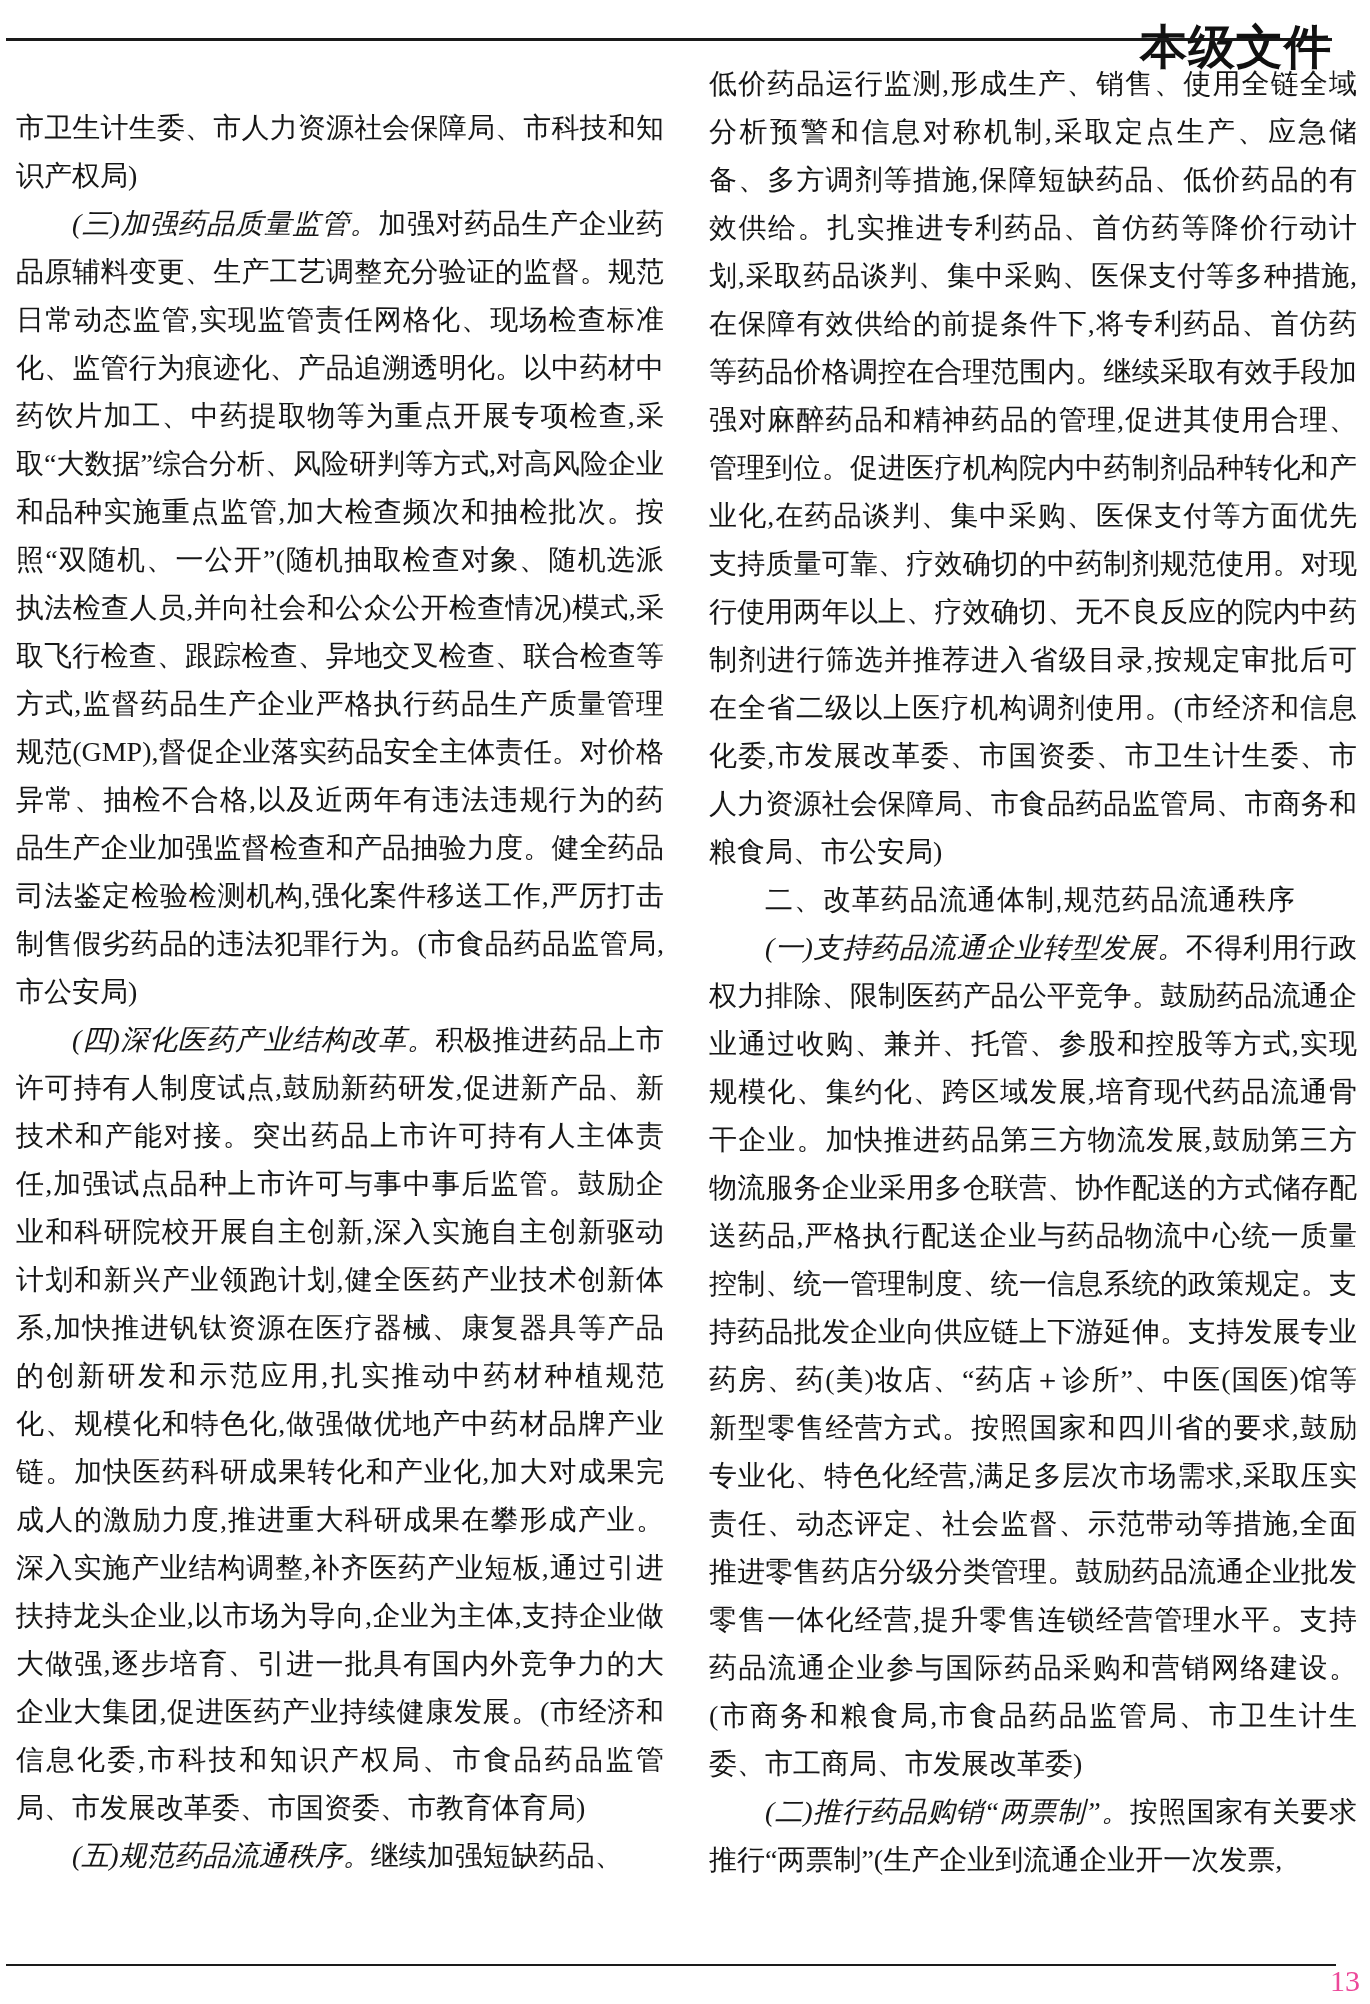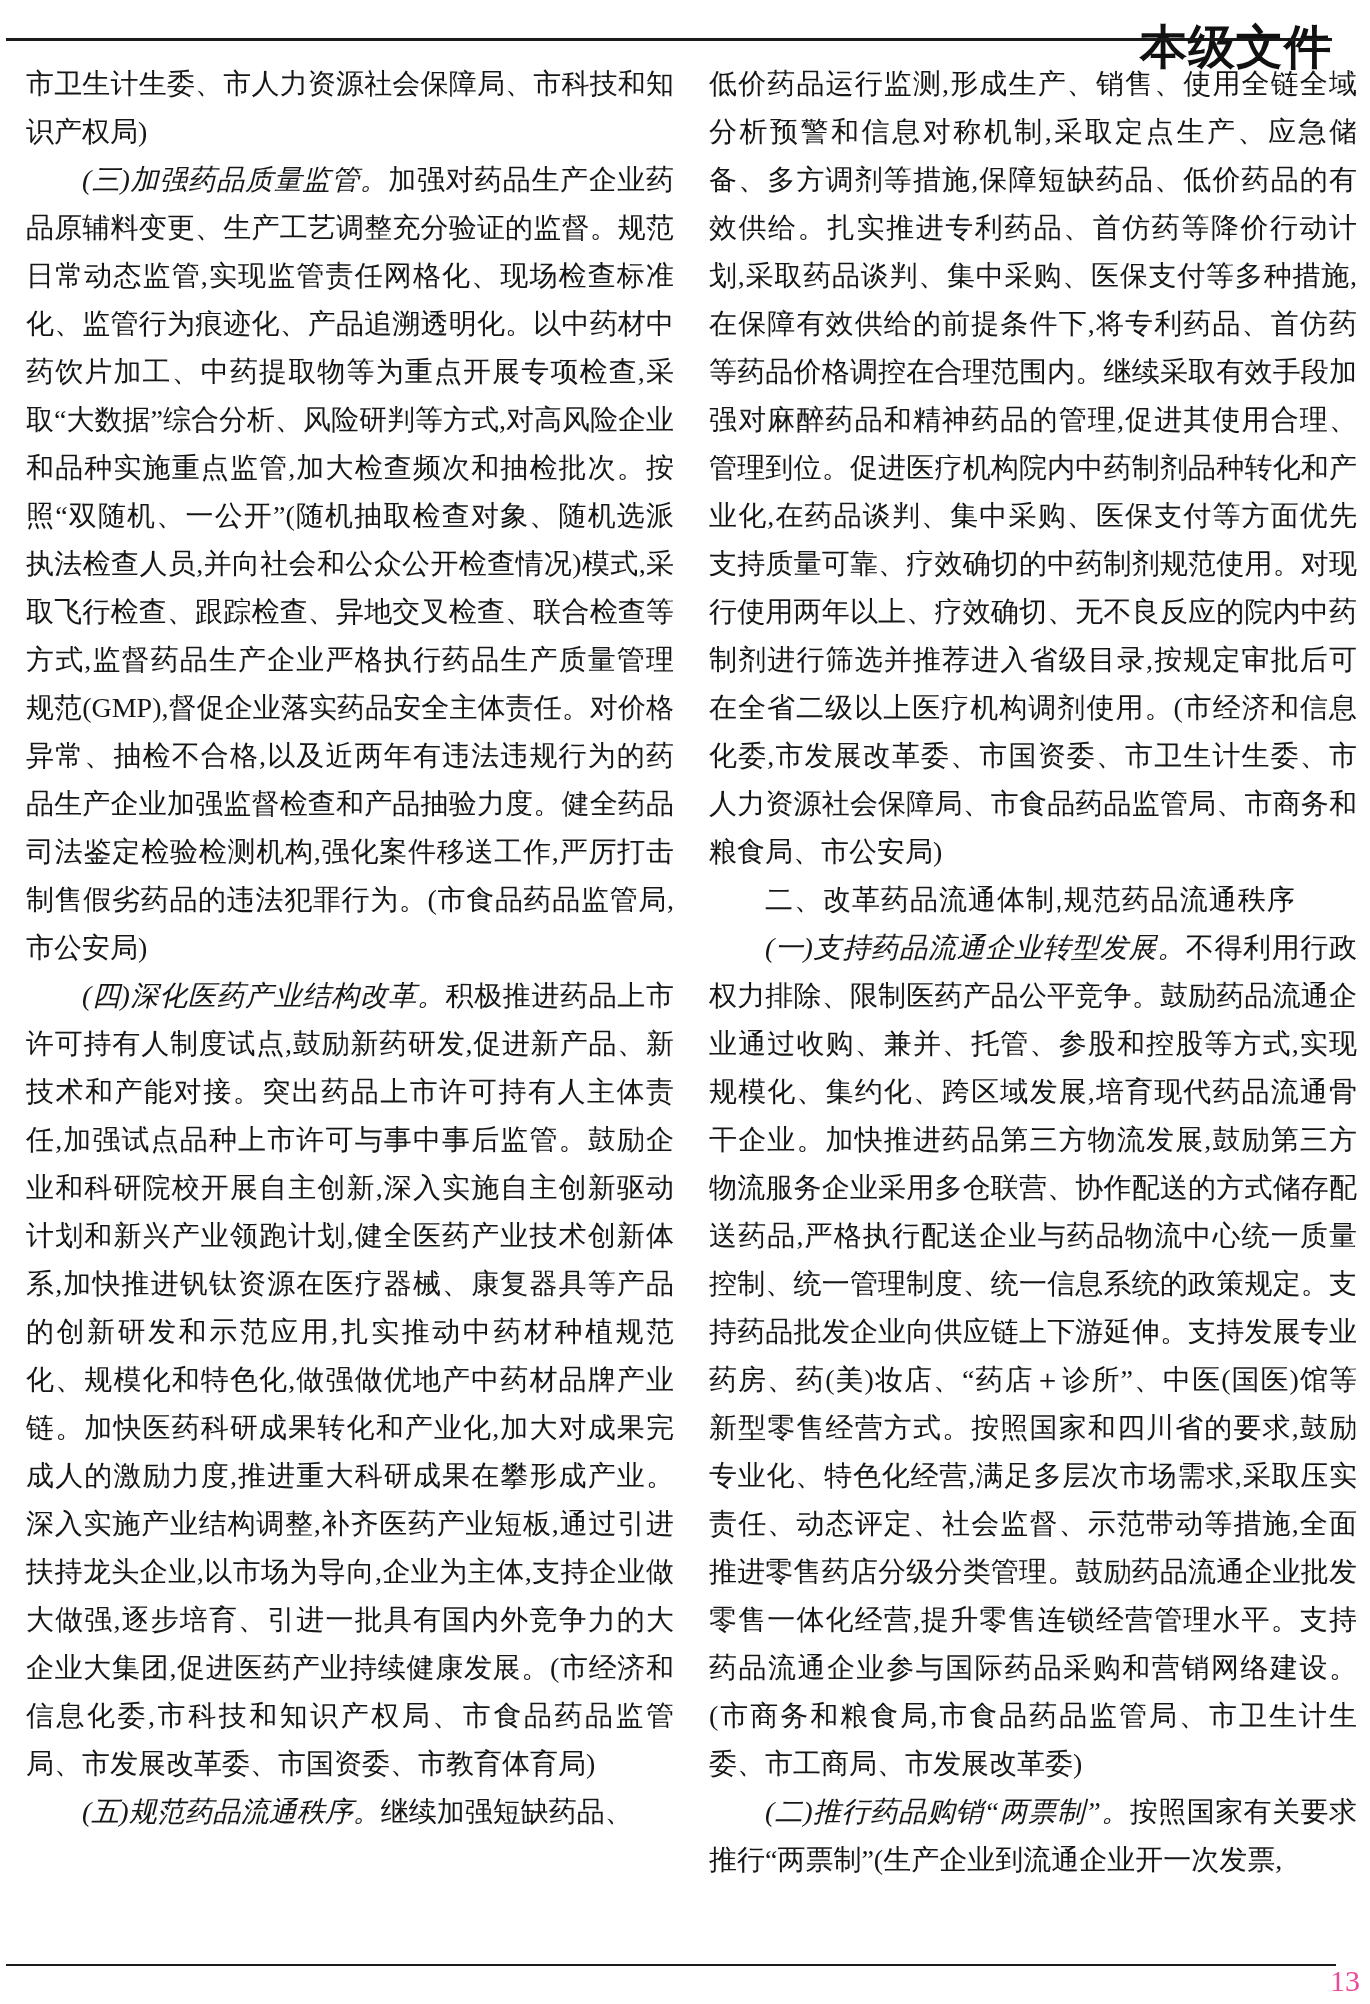--- a/index.html
+++ b/index.html
@@ -35,21 +35,21 @@
     position: absolute;
     top: 60px;
     width: 648px;
     height: 1850px;
     font-size: 28px;
     line-height: 48px;
     text-align: justify;
     text-justify: inter-ideograph;
     overflow: hidden;
   }
-  .col-left  { left: 26px; }
+  .col-left  { left: 16px; margin-top: 44px; }
   .col-right { left: 709px; }
   .para {
     margin: 0;
     padding: 0;
     text-indent: 2em;
     word-break: break-all;
   }
   .para.plain { text-indent: 0; }
   .para.section {
     font-family: "Liberation Sans", sans-serif;

